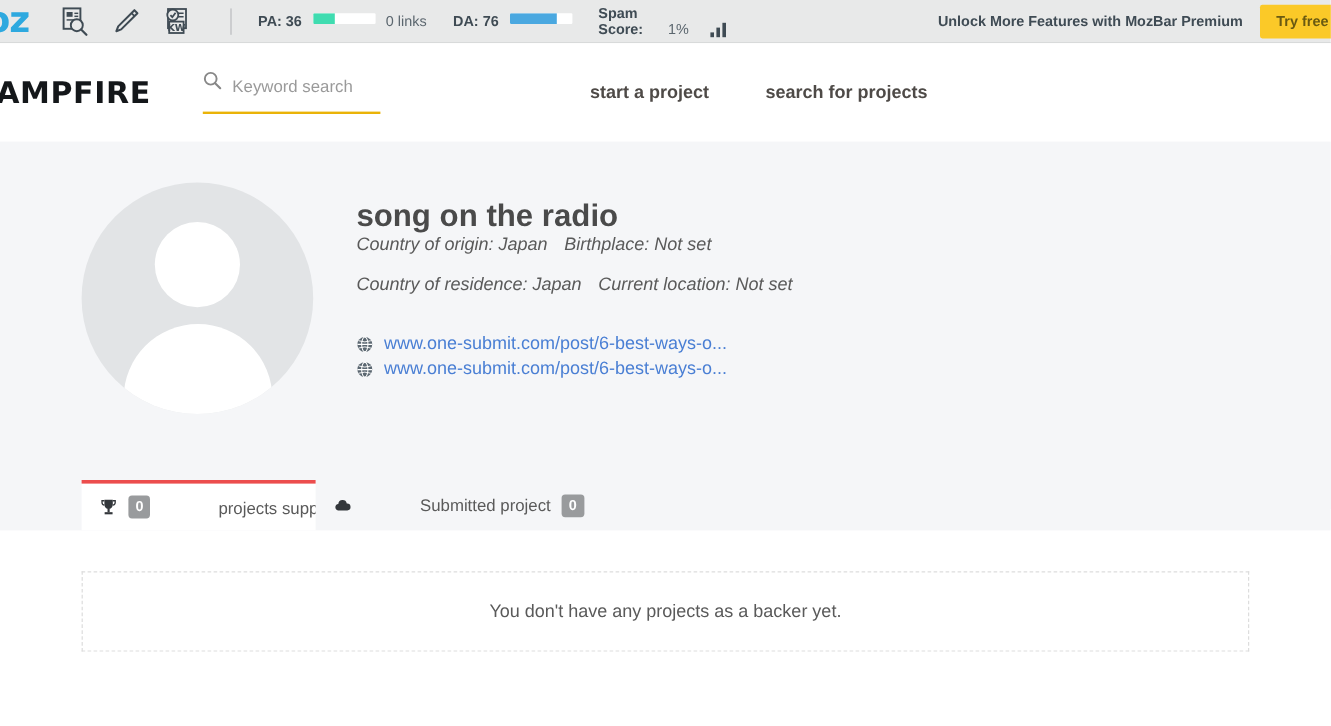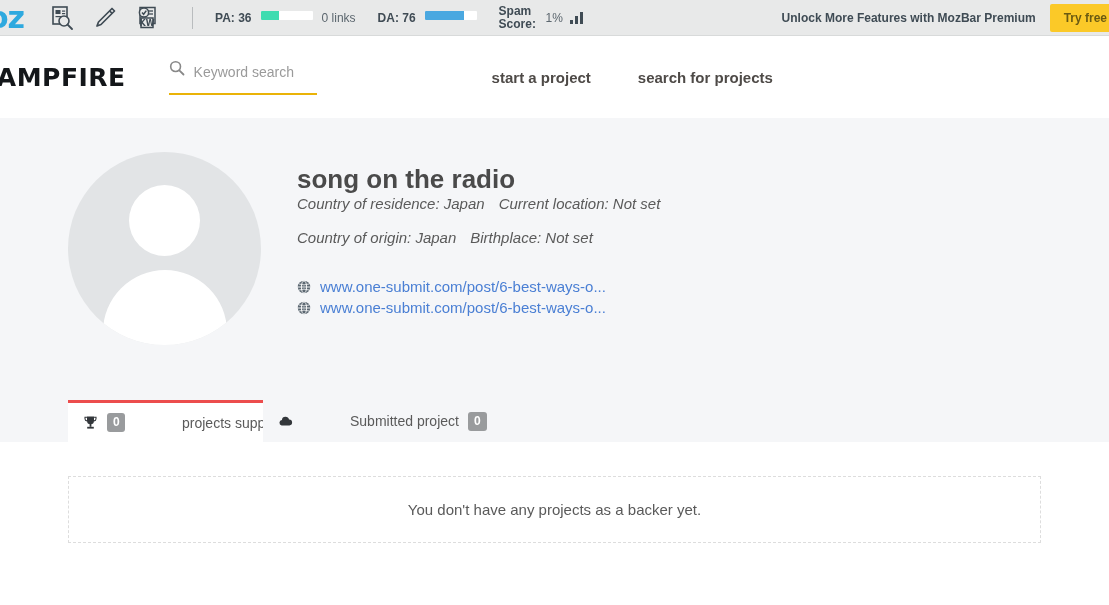--- a/index.html
+++ b/index.html
@@ -33,21 +33,21 @@
   .metric-label { font-weight: bold; font-size: 12px; color: #3f4b54; white-space: nowrap; }
   .metric-bar {
     width: 52px; height: 9px; background: #ffffff;
     border-radius: 1px; overflow: hidden; position: relative;
   }
   .metric-bar .fill { position: absolute; left: 0; top: 0; bottom: 0; }
   .fill-pa { background: #3fdcb0; }
   .fill-da { background: #4aa8e0; }
   .metric-sub { font-size: 12px; color: #5b666e; white-space: nowrap; }
 
-  .spam-group { display: flex; align-items: center; margin-left: 22px; gap: 7px; }
+  .spam-group { display: flex; align-items: flex-end; margin-left: 22px; gap: 18px; }
   .spam-title {
     font-weight: bold; font-size: 12px; color: #3f4b54;
     line-height: 13px; width: 40px;
   }
   .spam-pct { font-size: 12px; color: #5b666e; }
   .spam-bars { display: flex; align-items: flex-end; gap: 2px; height: 12px; }
   .spam-bars i { display: block; width: 3px; background: #3f4b54; }
   .spam-bars i:nth-child(1) { height: 4px; }
   .spam-bars i:nth-child(2) { height: 8px; }
   .spam-bars i:nth-child(3) { height: 12px; }
@@ -275,25 +275,25 @@
 
     <div class="avatar">
       <span class="head"></span>
       <span class="body"></span>
     </div>
 
     <div class="profile-info">
       <h1 class="profile-name">song on the radio</h1>
 
       <div class="profile-meta">
+        <span>Country of origin: Japan</span><span class="gap"></span><span>Birthplace: Not set</span>
+      </div>
+
+      <div class="profile-meta">
         <span>Country of residence: Japan</span><span class="gap"></span><span>Current location: Not set</span>
-      </div>
-
-      <div class="profile-meta">
-        <span>Country of origin: Japan</span><span class="gap"></span><span>Birthplace: Not set</span>
       </div>
 
 
       <div class="links-list">
         <div class="link-row">
           <span>
             <svg class="globe-icon" viewBox="0 0 14 14">
               <circle cx="7" cy="7" r="6.2" fill="#5a6670"></circle>
               <ellipse cx="7" cy="7" rx="2.6" ry="6.2" fill="none" stroke="#ffffff" stroke-width="0.9"></ellipse>
               <line x1="0.8" y1="7" x2="13.2" y2="7" stroke="#ffffff" stroke-width="0.9"></line>

